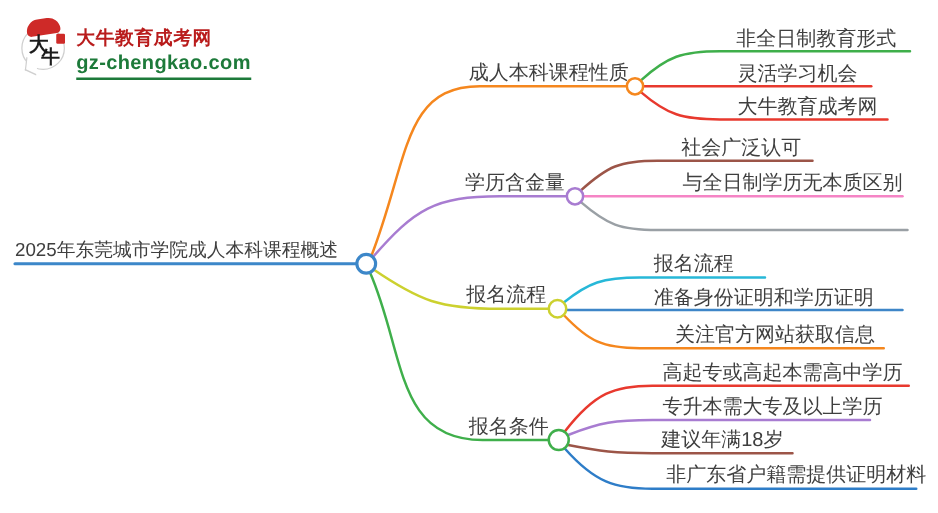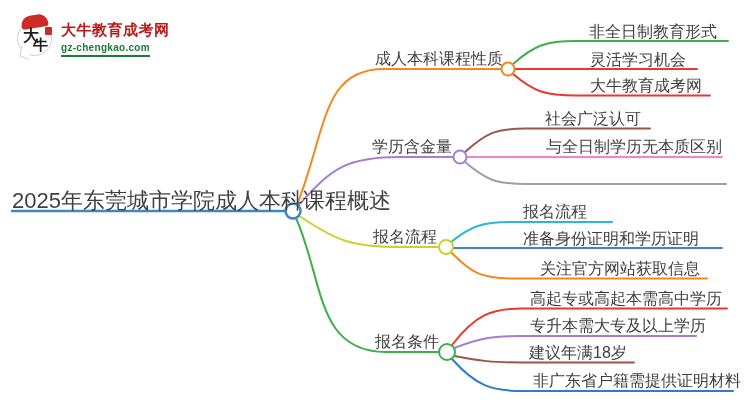--- a/index.html
+++ b/index.html
@@ -1,37 +1,37 @@
 <!DOCTYPE html>
 <html><head>
 <meta charset="utf-8">
 <style>
   html,body{margin:0;padding:0;background:#fff;}
   .canvas{position:relative;width:750px;height:410px;background:#fff;overflow:hidden;
           font-family:"Liberation Sans","DejaVu Sans",sans-serif;}
   .mm-svg{position:absolute;left:0;top:0;}
   .node{position:absolute;white-space:nowrap;color:#3f3f3f;font-size:16px;line-height:18px;text-align:right;}
-  .root-label{font-size:22px;}
+  .root-label{font-size:15px;}
   
   .logo{position:absolute;left:14px;top:14px;display:flex;align-items:flex-start;gap:7px;cursor:pointer;}
   .logo-icon{position:relative;width:40px;height:46px;}
   .bubble{position:absolute;left:3px;top:7px;width:33px;height:33px;background:#fff;
           border:1.5px solid #cfcfcf;border-radius:50%;}
   .cap{position:absolute;left:7px;top:1px;width:27px;height:13px;background:#ce2a28;
        border-radius:14px 14px 5px 5px;transform:rotate(-9deg);}
   .char-da{position:absolute;left:9px;top:12px;font-family:"Liberation Serif","DejaVu Serif",serif;
            font-weight:bold;font-size:16px;color:#1c1c1c;}
   .char-niu{position:absolute;left:19px;top:22px;font-family:"Liberation Serif","DejaVu Serif",serif;
             font-weight:bold;font-size:15px;color:#1c1c1c;}
   .seal{position:absolute;right:2px;top:13px;width:7px;height:8px;background:#ce2a28;border-radius:1px;}
   .tail{position:absolute;left:6px;bottom:2px;width:9px;height:9px;background:#fff;
         border-left:1.5px solid #cfcfcf;border-bottom:1.5px solid #cfcfcf;transform:rotate(25deg) skewX(18deg);}
   .logo-text{display:flex;flex-direction:column;padding-top:7px;}
   .site-name{font-size:15px;font-weight:bold;letter-spacing:0.5px;}
-  .site-url{font-size:10px;font-weight:bold;margin-top:2px;padding-bottom:2px;
+  .site-url{font-size:16px;font-weight:bold;margin-top:2px;padding-bottom:2px;
             border-bottom:2px solid #1d7a3a;width:fit-content;letter-spacing:0.3px;}
 </style>
 </head>
 <body>
 
 <div class="canvas">
 
   <svg class="mm-svg" width="750" height="410" viewBox="0 0 750 410">
     <g fill="none" stroke-width="2" stroke-linecap="round">
 

